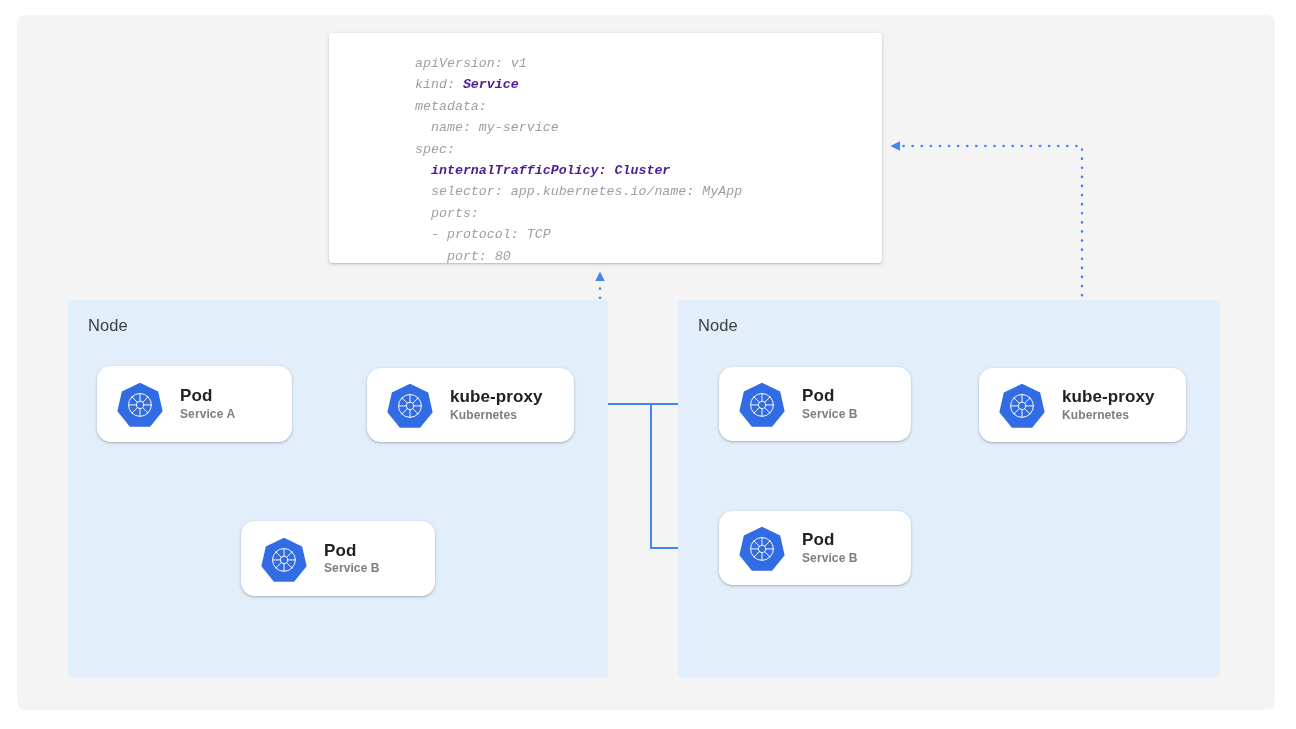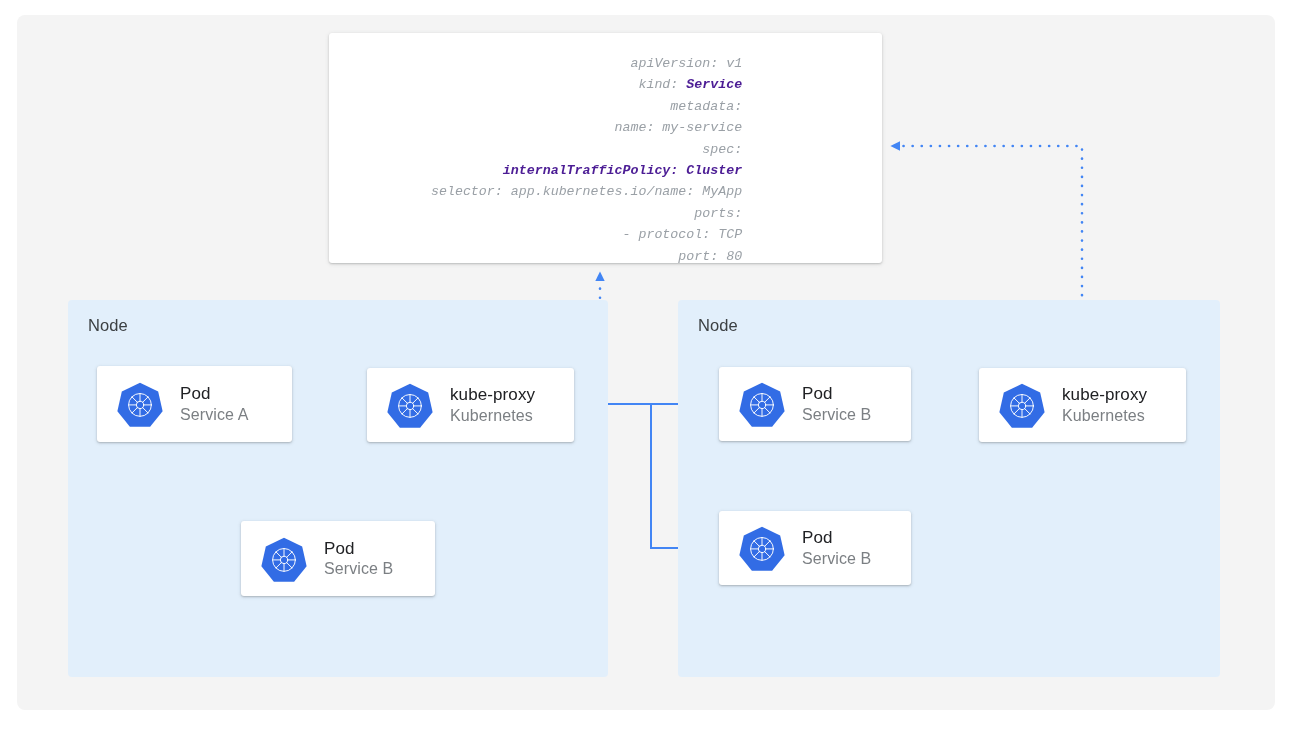--- a/index.html
+++ b/index.html
@@ -48,25 +48,26 @@
     top: 16px;
     font-size: 16.5px;
     color: #3c4043;
     letter-spacing: .1px;
     white-space: nowrap;
   }
   
   .card {
     position: absolute;
     background: #ffffff;
-    border-radius: 3px;
+    border-radius: 14px;
     box-shadow: 0 1px 2px rgba(60,64,67,.28), 0 1px 4px rgba(60,64,67,.12);
     display: flex;
     align-items: center;
     box-sizing: border-box;
+    font-weight: bold;
   }
   .card .k8s-logo {
     position: absolute;
     width: 46px;
     height: 46px;
     left: 20px;
     top: 50%;
     transform: translateY(-50%);
   }
   .card-text {
@@ -76,21 +77,21 @@
     transform: translateY(-50%);
     line-height: 1.28;
   }
   .card-title {
     font-size: 17px;
     color: #202124;
     white-space: nowrap;
     letter-spacing: .1px;
   }
   .card-sub {
-    font-size: 16px;
+    font-size: 12px;
     color: #7b7f83;
     white-space: nowrap;
     letter-spacing: .1px;
   }
   
   #yaml-panel {
     position: absolute;
     left: 329px;
     top: 33px;
     width: 553px;
@@ -105,21 +106,21 @@
     position: absolute;
     left: 86px;
     top: 20px;
     font-family: "Liberation Mono", "DejaVu Sans Mono", monospace;
     font-size: 13.3px;
     line-height: 21.4px;
     color: #9aa0a6;
     font-style: italic;
     white-space: pre;
   }
-  #yaml-code .ln { display: block; text-align: right; }
+  #yaml-code .ln { display: block; }
   #yaml-code .b {
     font-weight: bold;
     color: #4c1d95;
     font-style: italic;
   }
 </style>
 </head>
 <body>
 
 <div id="root">

